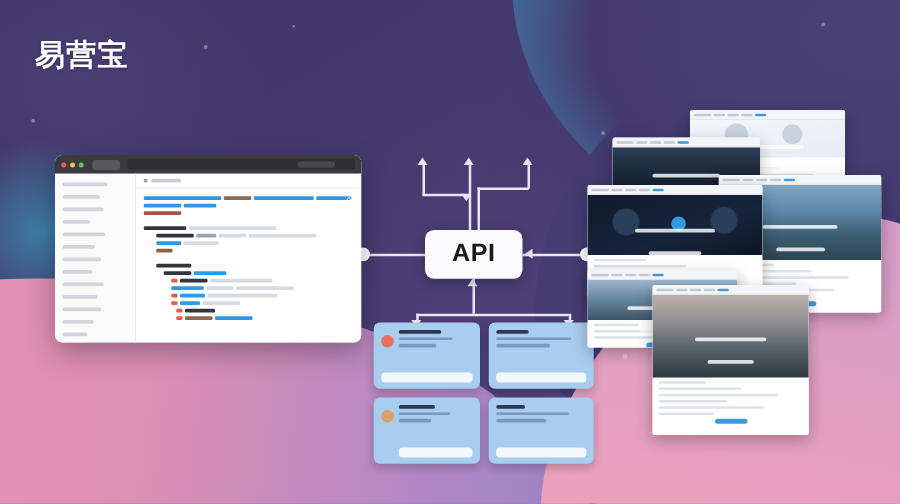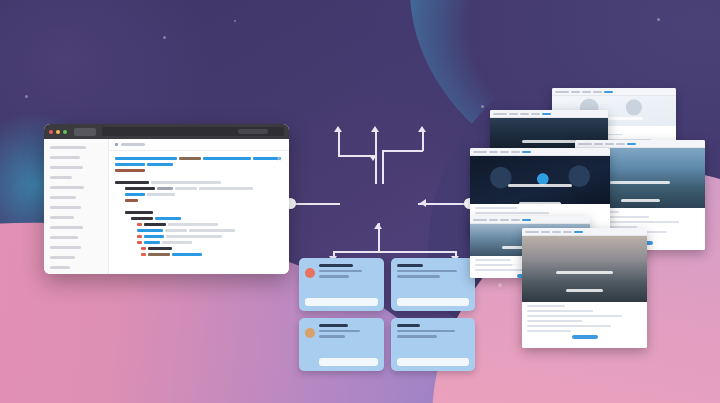--- a/index.html
+++ b/index.html
@@ -156,20 +156,21 @@
 
   <div class="dot" style="left:163px;top:36px;width:3px;height:3px;"></div>
   <div class="dot" style="left:234px;top:20px;width:2px;height:2px;"></div>
   <div class="dot" style="left:25px;top:95px;width:3px;height:3px;"></div>
   <div class="dot" style="left:481px;top:105px;width:3px;height:3px;"></div>
   <div class="dot" style="left:560px;top:170px;width:2px;height:2px;"></div>
   <div class="dot" style="left:657px;top:18px;width:3px;height:3px;"></div>
   <div class="dot" style="left:498px;top:283px;width:4px;height:4px;"></div>
   <div class="dot" style="left:697px;top:202px;width:4px;height:4px;"></div>
 
+  <div class="logo">易营宝</div>
 
   <div class="line v" style="left:375px;top:131px;height:53px;"></div>
   <div class="arrow up" style="left:371px;top:126px;"></div>
 
   <div class="line v" style="left:382px;top:150px;height:34px;"></div>
   <div class="line h" style="left:382px;top:150px;width:41px;"></div>
   <div class="line v" style="left:422px;top:131px;height:20px;"></div>
   <div class="arrow up" style="left:418px;top:126px;"></div>
 
   <div class="line h" style="left:338px;top:155px;width:35px;"></div>
@@ -186,20 +187,21 @@
 
   <div class="line v" style="left:378px;top:223px;height:28px;"></div>
   <div class="arrow up" style="left:374px;top:223px;"></div>
   <div class="line h" style="left:333px;top:251px;width:122px;"></div>
   <div class="line v" style="left:333px;top:251px;height:7px;"></div>
   <div class="arrow down" style="left:329px;top:256px;"></div>
   <div class="line v" style="left:455px;top:251px;height:7px;"></div>
   <div class="arrow down" style="left:451px;top:256px;"></div>
 
 
+  <div class="api">API</div>
 
   <div class="browser">
     <div class="bw-bar">
       <span class="tl r"></span>
       <span class="tl y"></span>
       <span class="tl g"></span>
       <span class="bw-tab"></span>
       <span class="bw-url"></span>
     </div>
     <div class="bw-body">

